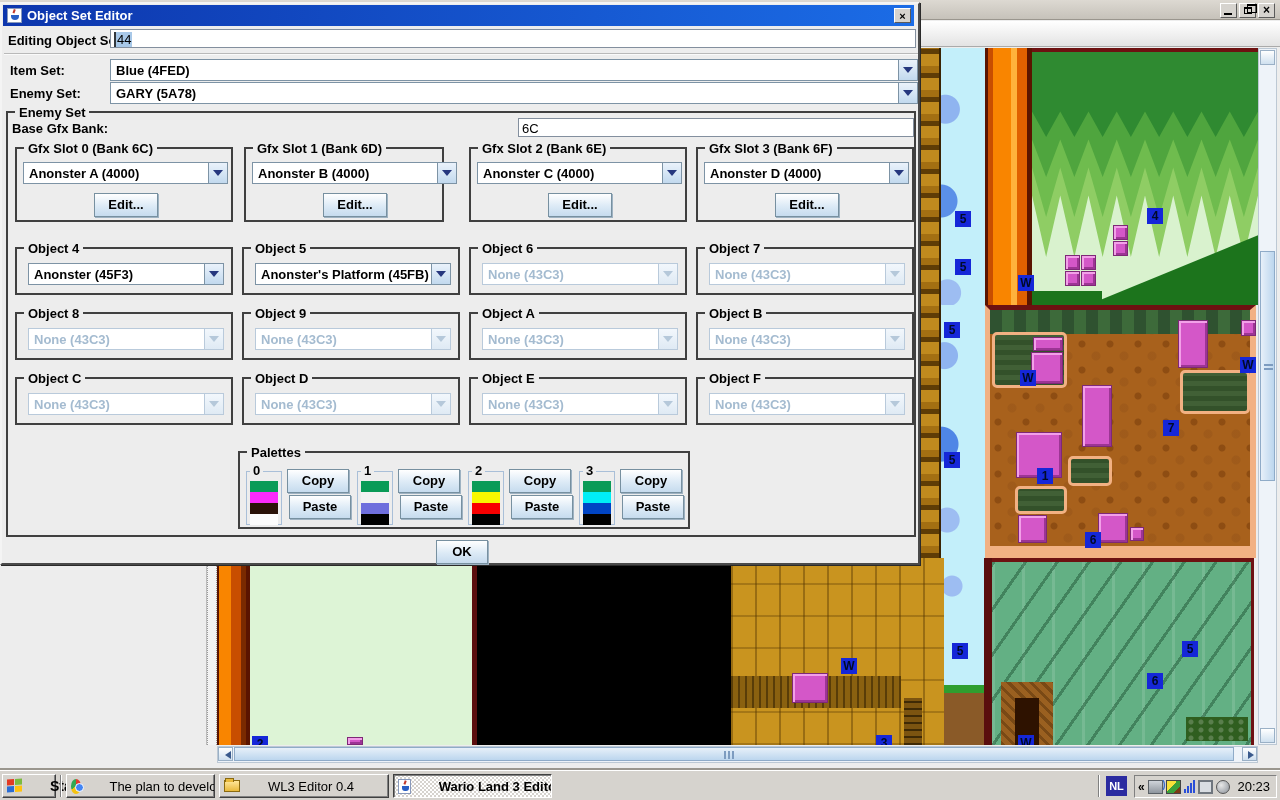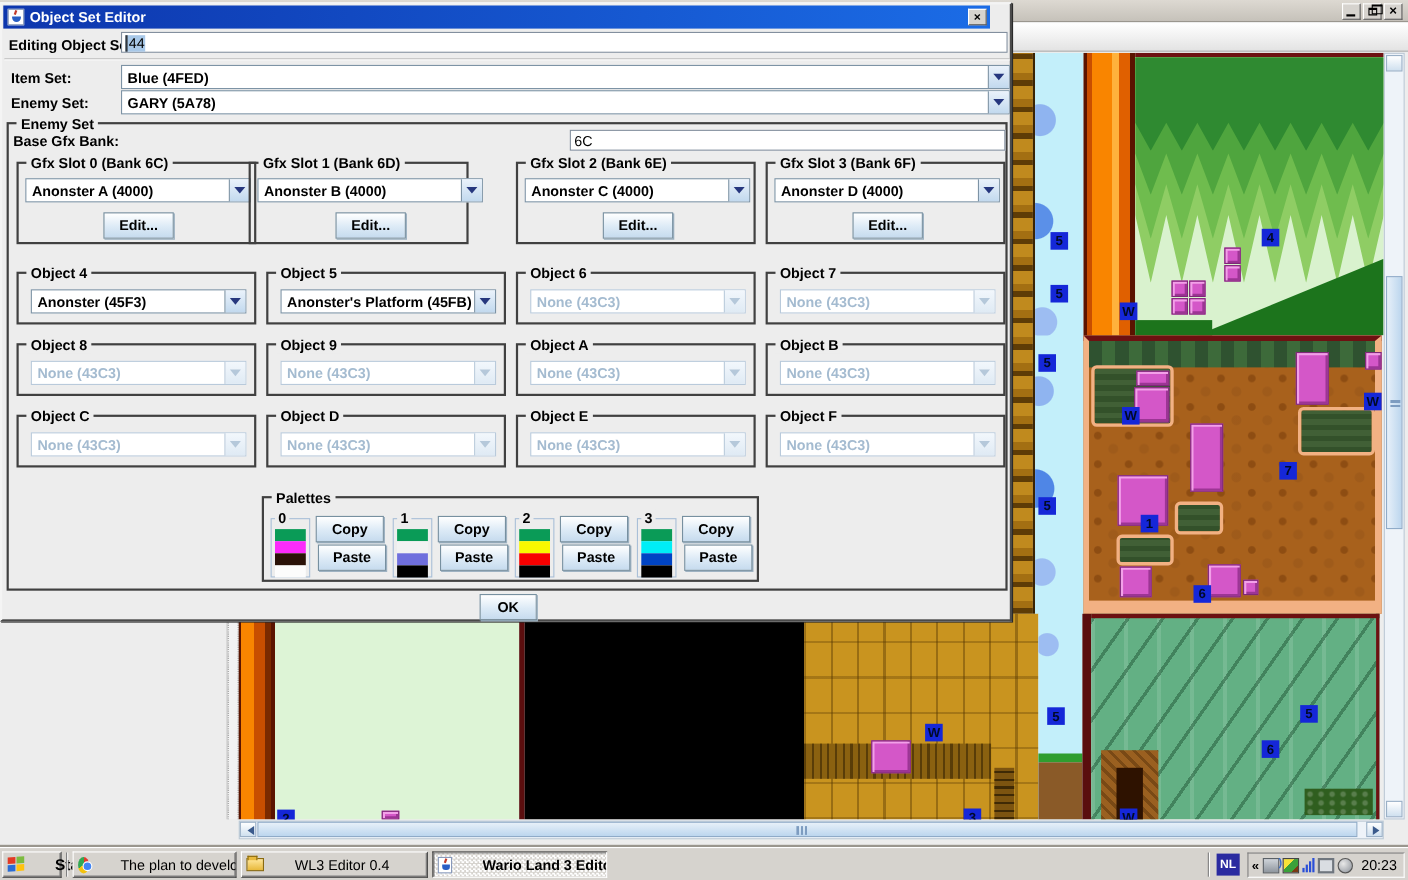--- a/index.html
+++ b/index.html
@@ -117,21 +117,21 @@
   .tri-left { position:absolute; top:3px; left:2px; border:4px solid transparent; border-right:6px solid #3a5a8c; }
   .tri-right { position:absolute; top:3px; left:5px; border:4px solid transparent; border-left:6px solid #3a5a8c; }
   .h-thumb { position:absolute; left:16px; top:0px; width:1000px; height:14px;
     background:linear-gradient(#e7f0f9,#bcd6ee); border:1px solid #8fabc8; }
   .h-grip { position:absolute; left:49%; top:3px; width:10px; height:8px;
     background:repeating-linear-gradient(90deg,#7d9cc0 0 2px, transparent 2px 4px); }
 
   
   .dialog { position:absolute; left:0; top:2px; width:920px; height:563px; background:#EDEDED;
     border:2px solid; border-color:#f4f4f4 #4a4a4a #4a4a4a #f4f4f4; box-shadow:1px 1px 0 #2a2a2a; }
-  .dlg-titlebar { position:absolute; left:1px; top:1px; right:18px; height:21px;
+  .dlg-titlebar { position:absolute; left:1px; top:1px; right:4px; height:21px;
     background:linear-gradient(90deg,#0d36ad,#1b6ce6); display:flex; align-items:center; }
   .dlg-title { color:#fff; font:bold 13px "Liberation Sans",sans-serif; margin-left:5px; }
   .java-icon { width:15px; height:15px; margin-left:4px; background:#fff; border:1px solid #8899bb; position:relative; }
   .java-icon:before { content:""; position:absolute; left:3px; top:6px; width:8px; height:5px;
     background:#2a5fc4; border-radius:0 0 4px 4px; }
   .java-icon:after { content:""; position:absolute; left:5px; top:1px; width:4px; height:4px;
     border-left:2px solid #c43a2a; transform:rotate(20deg); }
   .dlg-close { position:absolute; right:3px; top:3px; width:17px; height:15px; background:#D6D3CE;
     border:1px solid; border-color:#fff #5a5a5a #5a5a5a #fff; text-align:center;
     font:bold 11px/14px "Liberation Sans",sans-serif; color:#000; }
@@ -356,21 +356,21 @@
   <div class="tfield" style="left:516px;top:114px;width:396px;height:19px;">6C</div>
 
   <div class="gbox" style="left:13px;top:143px;width:218px;height:75px;">
     <span class="gtitle">Gfx Slot 0 (Bank 6C)</span>
     <div class="combo" style="left:6px;top:13px;width:205px;">
       <span class="cval">Anonster A (4000)</span>
       <span class="carrow"></span>
     </div>
     <div class="btn" style="left:77px;top:44px;width:64px;height:24px;">Edit...</div>
   </div>
-  <div class="gbox" style="left:224px;top:143px;width:200px;height:75px;">
+  <div class="gbox" style="left:242px;top:143px;width:200px;height:75px;">
     <span class="gtitle">Gfx Slot 1 (Bank 6D)</span>
     <div class="combo" style="left:6px;top:13px;width:205px;">
       <span class="cval">Anonster B (4000)</span>
       <span class="carrow"></span>
     </div>
     <div class="btn" style="left:77px;top:44px;width:64px;height:24px;">Edit...</div>
   </div>
   <div class="gbox" style="left:467px;top:143px;width:218px;height:75px;">
     <span class="gtitle">Gfx Slot 2 (Bank 6E)</span>
     <div class="combo" style="left:6px;top:13px;width:205px;">

